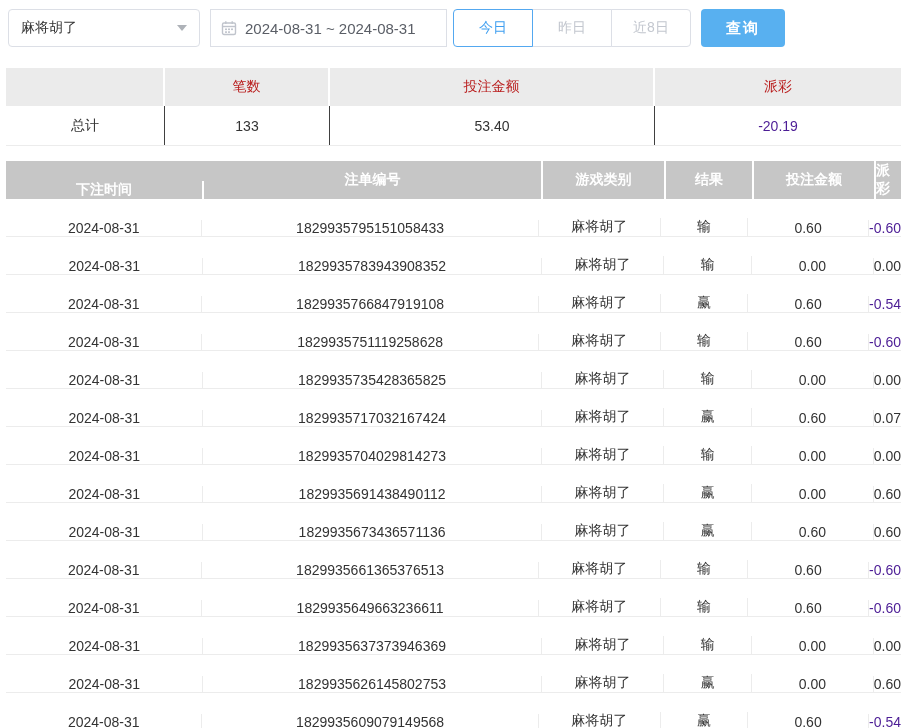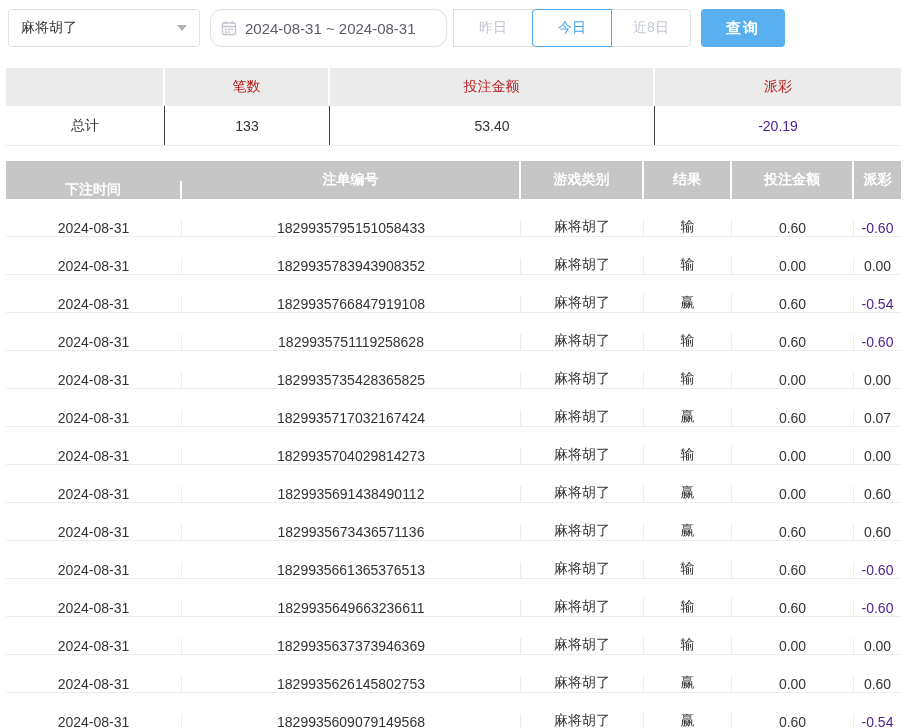--- a/index.html
+++ b/index.html
@@ -19,21 +19,21 @@
     display: flex; align-items: center; justify-content: space-between;
     padding: 0 12px; font-size: 14px; color: #333; cursor: pointer; background:#fff;
   }
   .caret {
     width: 0; height: 0;
     border-left: 5px solid transparent; border-right: 5px solid transparent;
     border-top: 6px solid #aeb2b8;
   }
   .date-box {
     margin-left: 10px; width: 237px; height: 38px;
-    border: 1px solid #dcdfe6; border-radius: 12px;
+    border: 1px solid #dcdfe6; border-radius: 0;
     display: flex; align-items: center; padding: 0 10px;
     font-size: 15px; color: #5a5e66; background:#fff; cursor: pointer;
   }
   .date-box svg { margin-right: 8px; flex: none; }
   .btn-group { margin-left: 6px; display: flex; }
   .quick-btn {
     height: 38px; width: 80px; background: #fff;
     border: 1px solid #dcdfe6; color: #c3c7cf; font-size: 14px;
     display: flex; align-items: center; justify-content: center; cursor: pointer;
   }
@@ -61,21 +61,21 @@
   .s1 { width: 159px; } .s2 { width: 165px; } .s3 { width: 325px; } .s4 { flex: 1; }
 
   
   .bet-table { margin: 15px 7px 0 6px; font-size: 14px; }
   .bt-header { display: flex; height: 38px; background: #c6c6c6; color: #ffffff; font-weight: 700; }
   .bt-header .cell { border-right: 2px solid #ffffff; }
   .bt-header .cell:last-child { border-right: none; }
   .bt-row { display: flex; height: 38px; background: #fff; border-bottom: 1px solid #ececec; align-items: flex-end; }
   .bt-row .cell { border-right: 1px solid #ececec; color: #333; }
   .bt-row .cell:last-child { border-right: none; }
-  .c1 { width: 176px; margin-top: 20px; } .c2 { width: 339px; } .c3 { width: 123px; }
+  .c1 { width: 198px; margin-top: 20px; } .c2 { width: 339px; } .c3 { width: 123px; }
   .c4 { width: 88px; }  .c5 { width: 122px; } .c6 { flex: 1; }
 
   .money.neg { color: #4c1d95; }
 </style>
 </head>
 <body>
 
 <div class="toolbar">
 
   <div class="select-box">
@@ -92,22 +92,22 @@
       <rect x="4" y="8.5" width="2" height="1.6" fill="#c0c4cc"></rect>
       <rect x="7" y="8.5" width="2" height="1.6" fill="#c0c4cc"></rect>
       <rect x="10" y="8.5" width="2" height="1.6" fill="#c0c4cc"></rect>
       <rect x="4" y="11.3" width="2" height="1.6" fill="#c0c4cc"></rect>
       <rect x="7" y="11.3" width="2" height="1.6" fill="#c0c4cc"></rect>
     </svg>
     <span>2024-08-31 ~ 2024-08-31</span>
   </div>
 
   <div class="btn-group">
+    <button class="quick-btn first active">今日</button>
     <button class="quick-btn">昨日</button>
-    <button class="quick-btn first active">今日</button>
     <button class="quick-btn last">近8日</button>
   </div>
 
   <button class="search-btn">查询</button>
 </div>
 
 <div class="summary">
   <div class="summary-header">
     <div class="cell s1"></div>
     <div class="cell s2">笔数</div>

